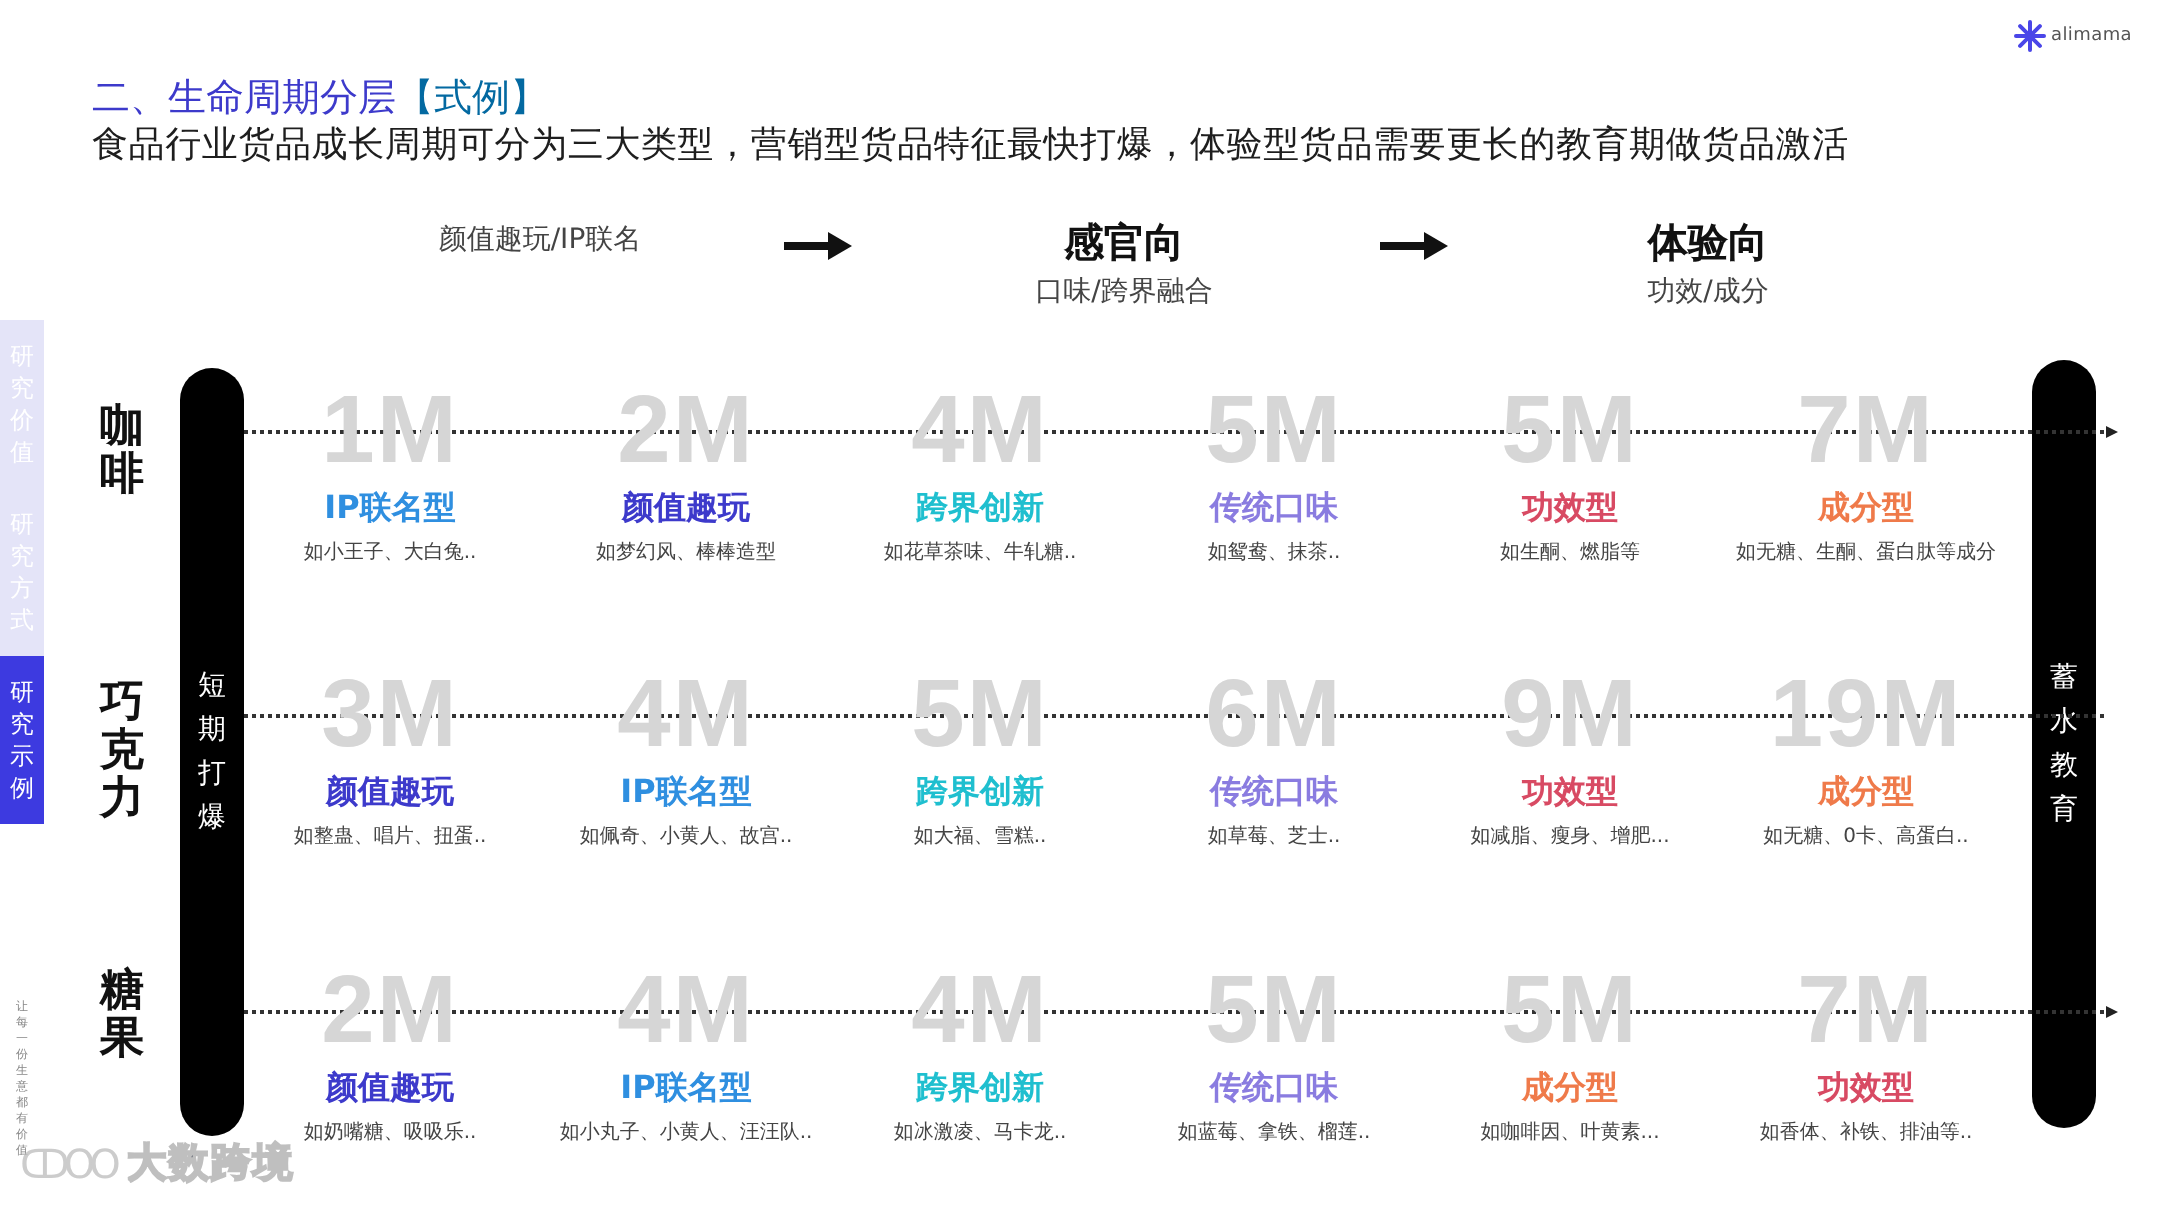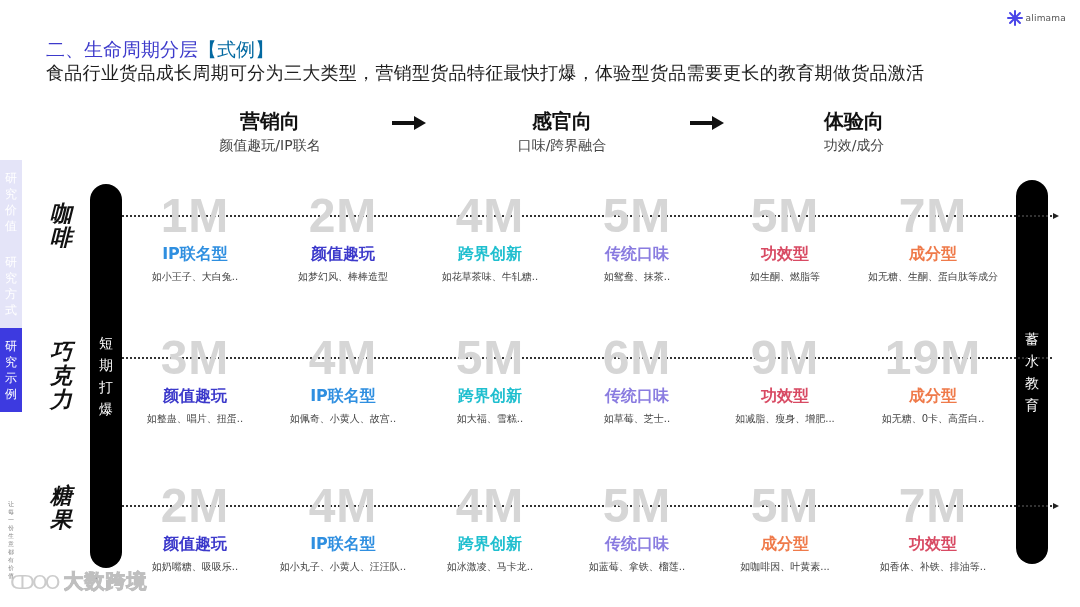--- a/index.html
+++ b/index.html
@@ -33,21 +33,21 @@
   .side-nav .item .ch { display: block; }
   .side-foot { position: absolute; left: 4px; top: 500px; width: 14px; font-size: 6px; color: #888; line-height: 8px; text-align: center; }
 
   .watermark { position: absolute; left: 10px; top: 568px; display: flex; align-items: center; gap: 6px; opacity: 0.75; }
   .watermark .wm-icon { font-size: 20px; color: #bbb; letter-spacing: -3px; }
   .watermark .wm-text { font-size: 20px; font-weight: bold; color: #0f172a; -webkit-text-stroke: 1px #aaa; letter-spacing: 1px; }
 
   .pillar { position: absolute; width: 32px; background: #000000; border-radius: 16px; color: #fff; display: flex; align-items: center; justify-content: center; }
   .pillar .label { font-size: 14px; line-height: 22px; width: 16px; text-align: center; word-break: break-all; }
 
-  .row-label { position: absolute; left: 48px; font-size: 22px; font-weight: bold; color: #111; width: 26px; line-height: 24px; text-align: center; font-style: italic; }
+  .row-label { position: absolute; left: 48px; font-size: 22px; font-weight: bold; color: #111; width: 26px; line-height: 24px; text-align: center; }
 
   .dotline { position: absolute; left: 122px; width: 930px; height: 0; border-top: 2px dotted #333; }
   .dotline-arrow { position: absolute; width: 0; height: 0; border-left: 6px solid #222; border-top: 3px solid transparent; border-bottom: 3px solid transparent; }
 
   .cell { position: absolute; width: 150px; text-align: center; }
   .cell .num { position: absolute; left: 0; right: 0; top: 0; font-size: 48px; font-weight: bold; color: #d6d6d6; line-height: 48px; letter-spacing: 1px; font-family: "Liberation Sans", sans-serif; }
   .cell .cat { position: absolute; left: 0; right: 0; top: 52px; font-size: 16px; font-weight: bold; line-height: 20px; }
   .cell .ex { position: absolute; left: 0; right: 0; top: 78px; font-size: 10px; color: #444; line-height: 14px; white-space: nowrap; }
 </style>
 </head>
@@ -62,21 +62,20 @@
     </div>
   <span class="logo-text">alimama</span>
 </div>
 
 <div class="title">
   <span class="main">二、生命周期分层</span><span class="tag">【式例】</span>
 </div>
 <div class="subtitle">食品行业货品成长周期可分为三大类型，营销型货品特征最快打爆，体验型货品需要更长的教育期做货品激活</div>
 
 <div class="stage" style="left:170px;">
-  <div class="name">营销向</div>
   <div class="desc">颜值趣玩/IP联名</div>
 </div>
 <div class="arrow" style="left:392px;">
     <div class="shaft"></div>
     <div class="head"></div>
   </div>
 <div class="stage" style="left:462px;">
   <div class="name">感官向</div>
   <div class="desc">口味/跨界融合</div>
 </div>

